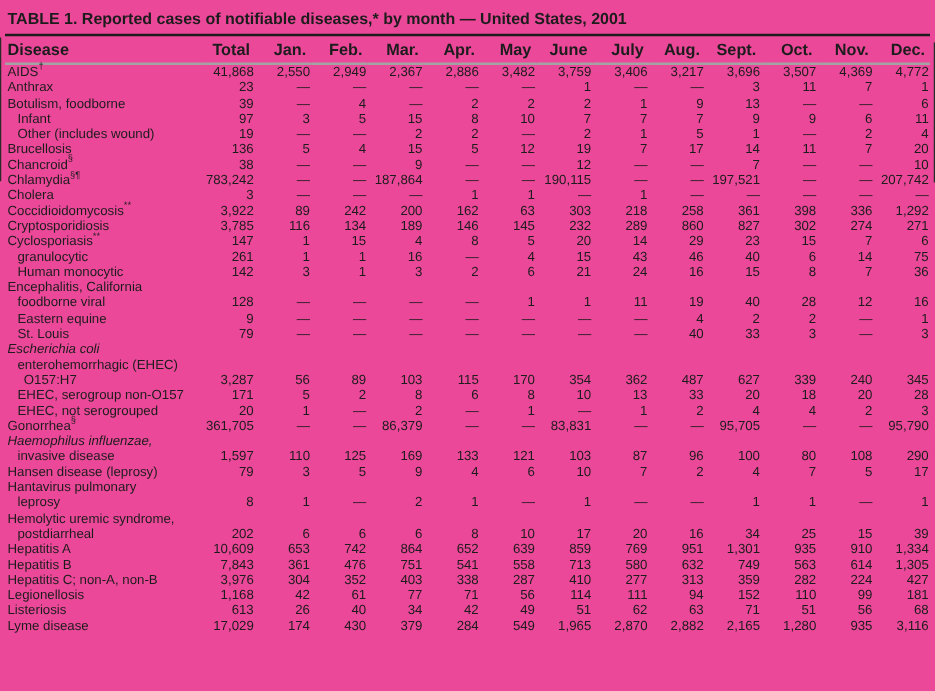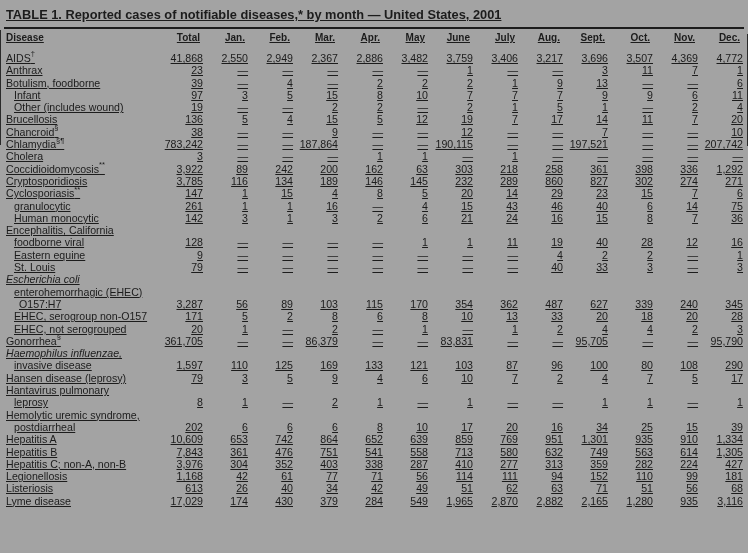--- a/index.html
+++ b/index.html
@@ -1,48 +1,47 @@
 <!DOCTYPE html>
 <html><head>
 <meta charset="utf-8">
 <style>
   html,body{margin:0;padding:0;background:#fff;}
   .page{
     position:relative;
     width:748px;height:553px;
     box-sizing:border-box;
     padding:6px 4px 0 4px;
-    background:#a3a3a3;
+    background:#ec4899;
     color:#1c1c1c;
     font-family:"Liberation Sans", sans-serif;
     overflow:hidden;
-    text-decoration:underline;
   }
   .title{
     font-size:12.8px;
     font-weight:bold;
     line-height:15px;
     padding:1px 0 5px 2px;
     border-bottom:2px solid #1c1c1c;
     white-space:nowrap;
   }
   table.diseases{
     table-layout:fixed;
     width:740px;
     border-collapse:collapse;
   }
   col.c-disease{width:158px;}
   col.c-total{width:42px;}
   thead th{
-    font-size:10px;
+    font-size:13px;
     font-weight:bold;
     text-align:right;
     vertical-align:bottom;
     padding:3px 4px 3px 0;
-    border-bottom:6px solid #a3a3a3;
+    border-bottom:2px solid #a3a3a3;
     white-space:nowrap;
   }
   thead th.disease{text-align:left;padding-left:2px;padding-right:0;}
   tbody td{
     font-size:10.6px;
     height:12.3px;
     line-height:12.3px;
     padding:0;
     vertical-align:middle;
     white-space:nowrap;

